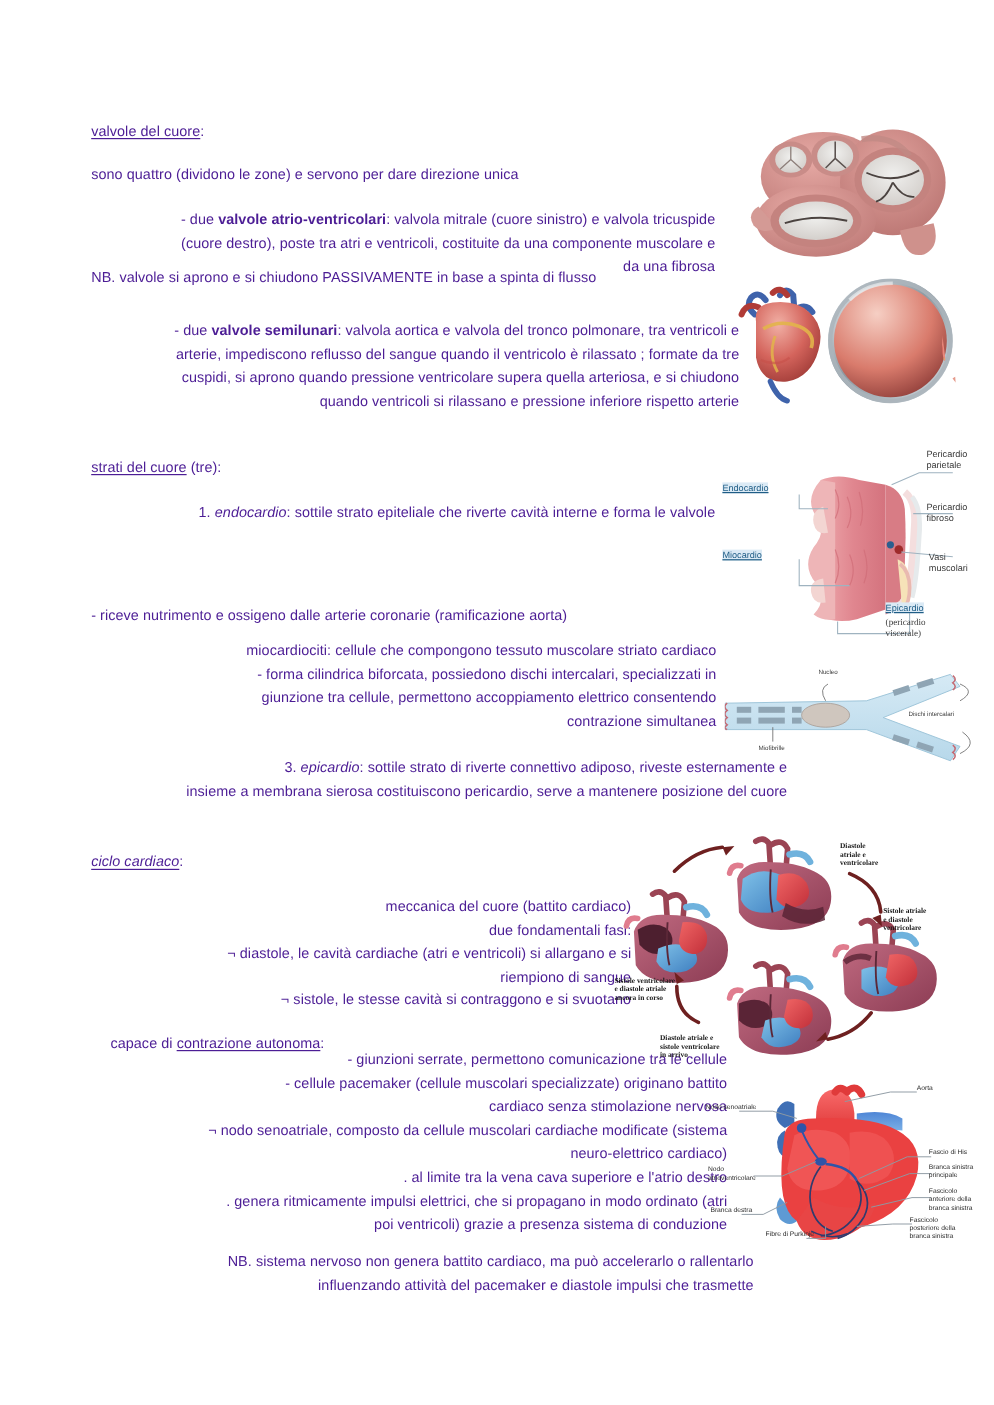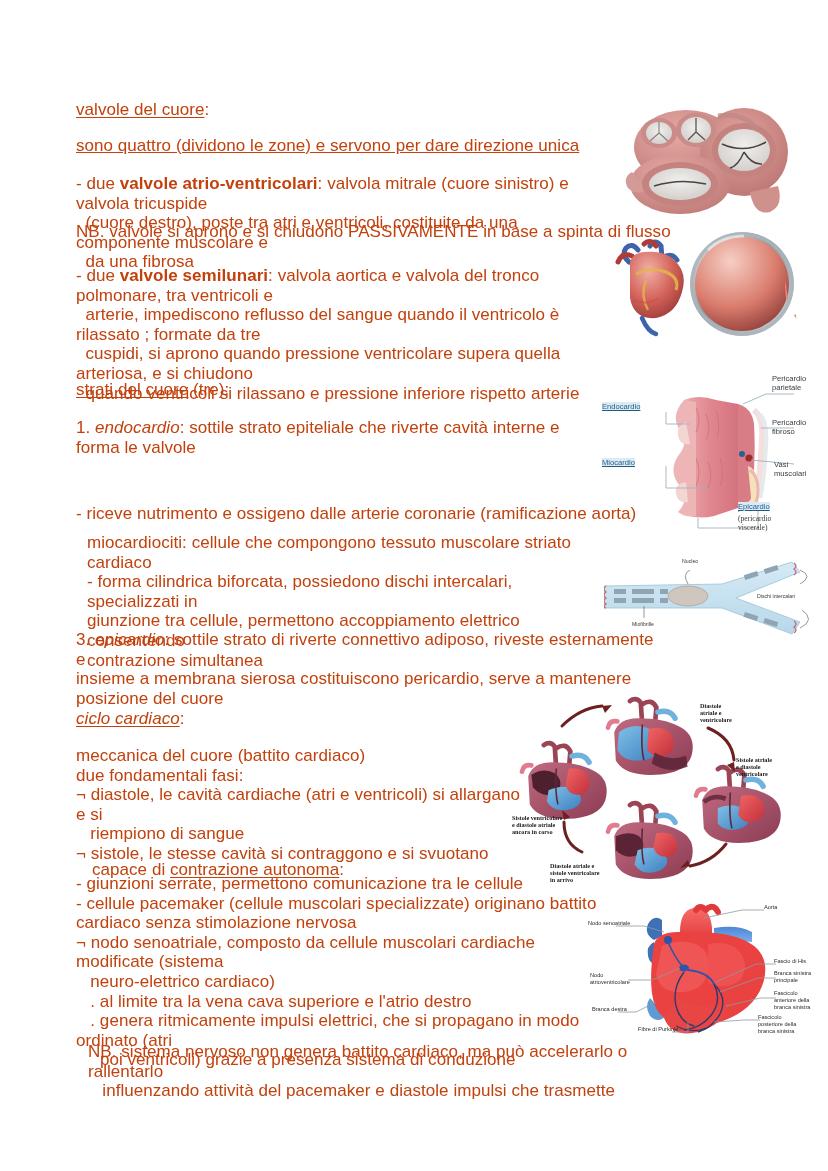--- a/index.html
+++ b/index.html
@@ -9,25 +9,26 @@
     font-family: "Liberation Sans", sans-serif;
   }
   .page {
     position: relative;
     width: 828px; height: 1171px;
     background: #ffffff;
     overflow: hidden;
   }
   .txt {
     position: absolute;
-    color: #c2410c;
-    font-size: 17px;
+    color: #4c1d95;
+    font-size: 12px;
     line-height: 19.6px;
     letter-spacing: 0.05px;
     white-space: pre-wrap;
+    text-align: right;
   }
   .u { text-decoration: underline; text-underline-offset: 2px; }
   .b { font-weight: bold; }
   .i { font-style: italic; }
 
   
   .fig { position: absolute; }
   .fig svg { display: block; width: 100%; height: 100%; }
   .lbl {
     position: absolute;
@@ -45,21 +46,21 @@
   }
   .lbl.cond { font-size: 5.6px; line-height: 6.8px; color: #2c2c2c; }
 </style>
 </head>
 <body>
 
 <div class="page">
 
   <div class="txt" style="left:76px; top:100px;"><span class="u">valvole del cuore</span><span>:</span></div>
 
-  <div class="txt" style="left:76px; top:136px;text-decoration:underline;">sono quattro (dividono le zone) e servono per dare direzione unica</div>
+  <div class="txt" style="left:76px; top:136px;">sono quattro (dividono le zone) e servono per dare direzione unica</div>
 
   <div class="txt" style="left:76px; top:174px; width:520px;"><span>- due </span><span class="b">valvole atrio-ventricolari</span><span>: valvola mitrale (cuore sinistro) e valvola tricuspide
   (cuore destro), poste tra atri e ventricoli, costituite da una componente muscolare e
   da una fibrosa</span></div>
 
   <div class="txt" style="left:76px; top:222px;">NB. valvole si aprono e si chiudono PASSIVAMENTE in base a spinta di flusso</div>
 
   <div class="txt" style="left:76px; top:266px; width:540px;"><span>- due </span><span class="b">valvole semilunari</span><span>: valvola aortica e valvola del tronco polmonare, tra ventricoli e
   arterie, impediscono reflusso del sangue quando il ventricolo è rilassato ; formate da tre
   cuspidi, si aprono quando pressione ventricolare supera quella arteriosa, e si chiudono

